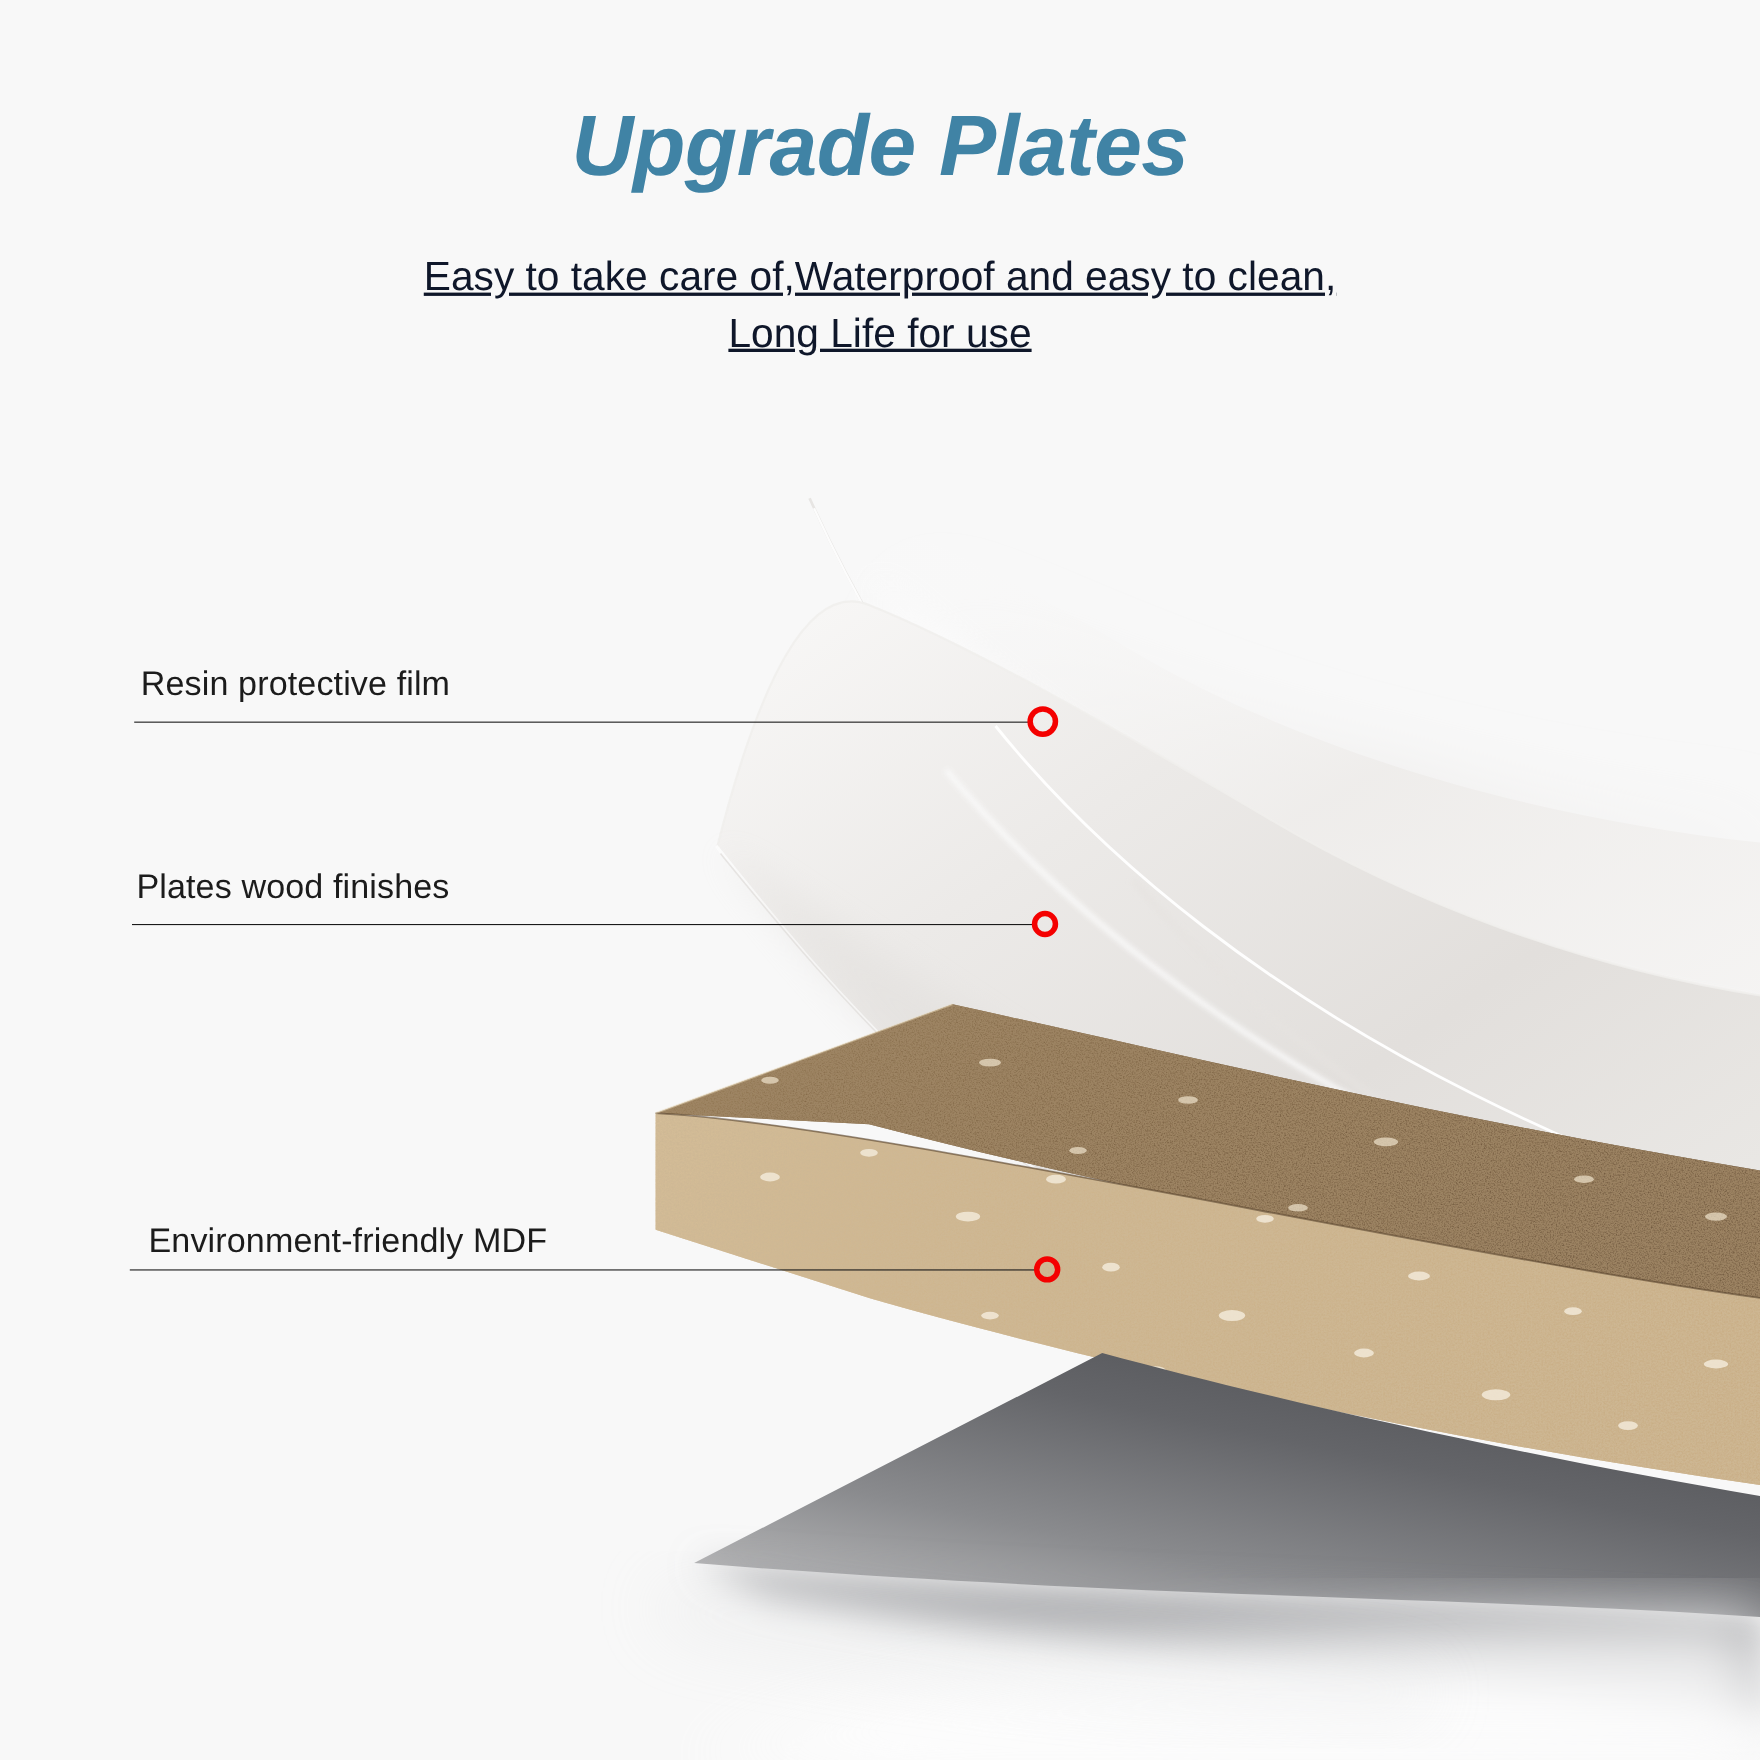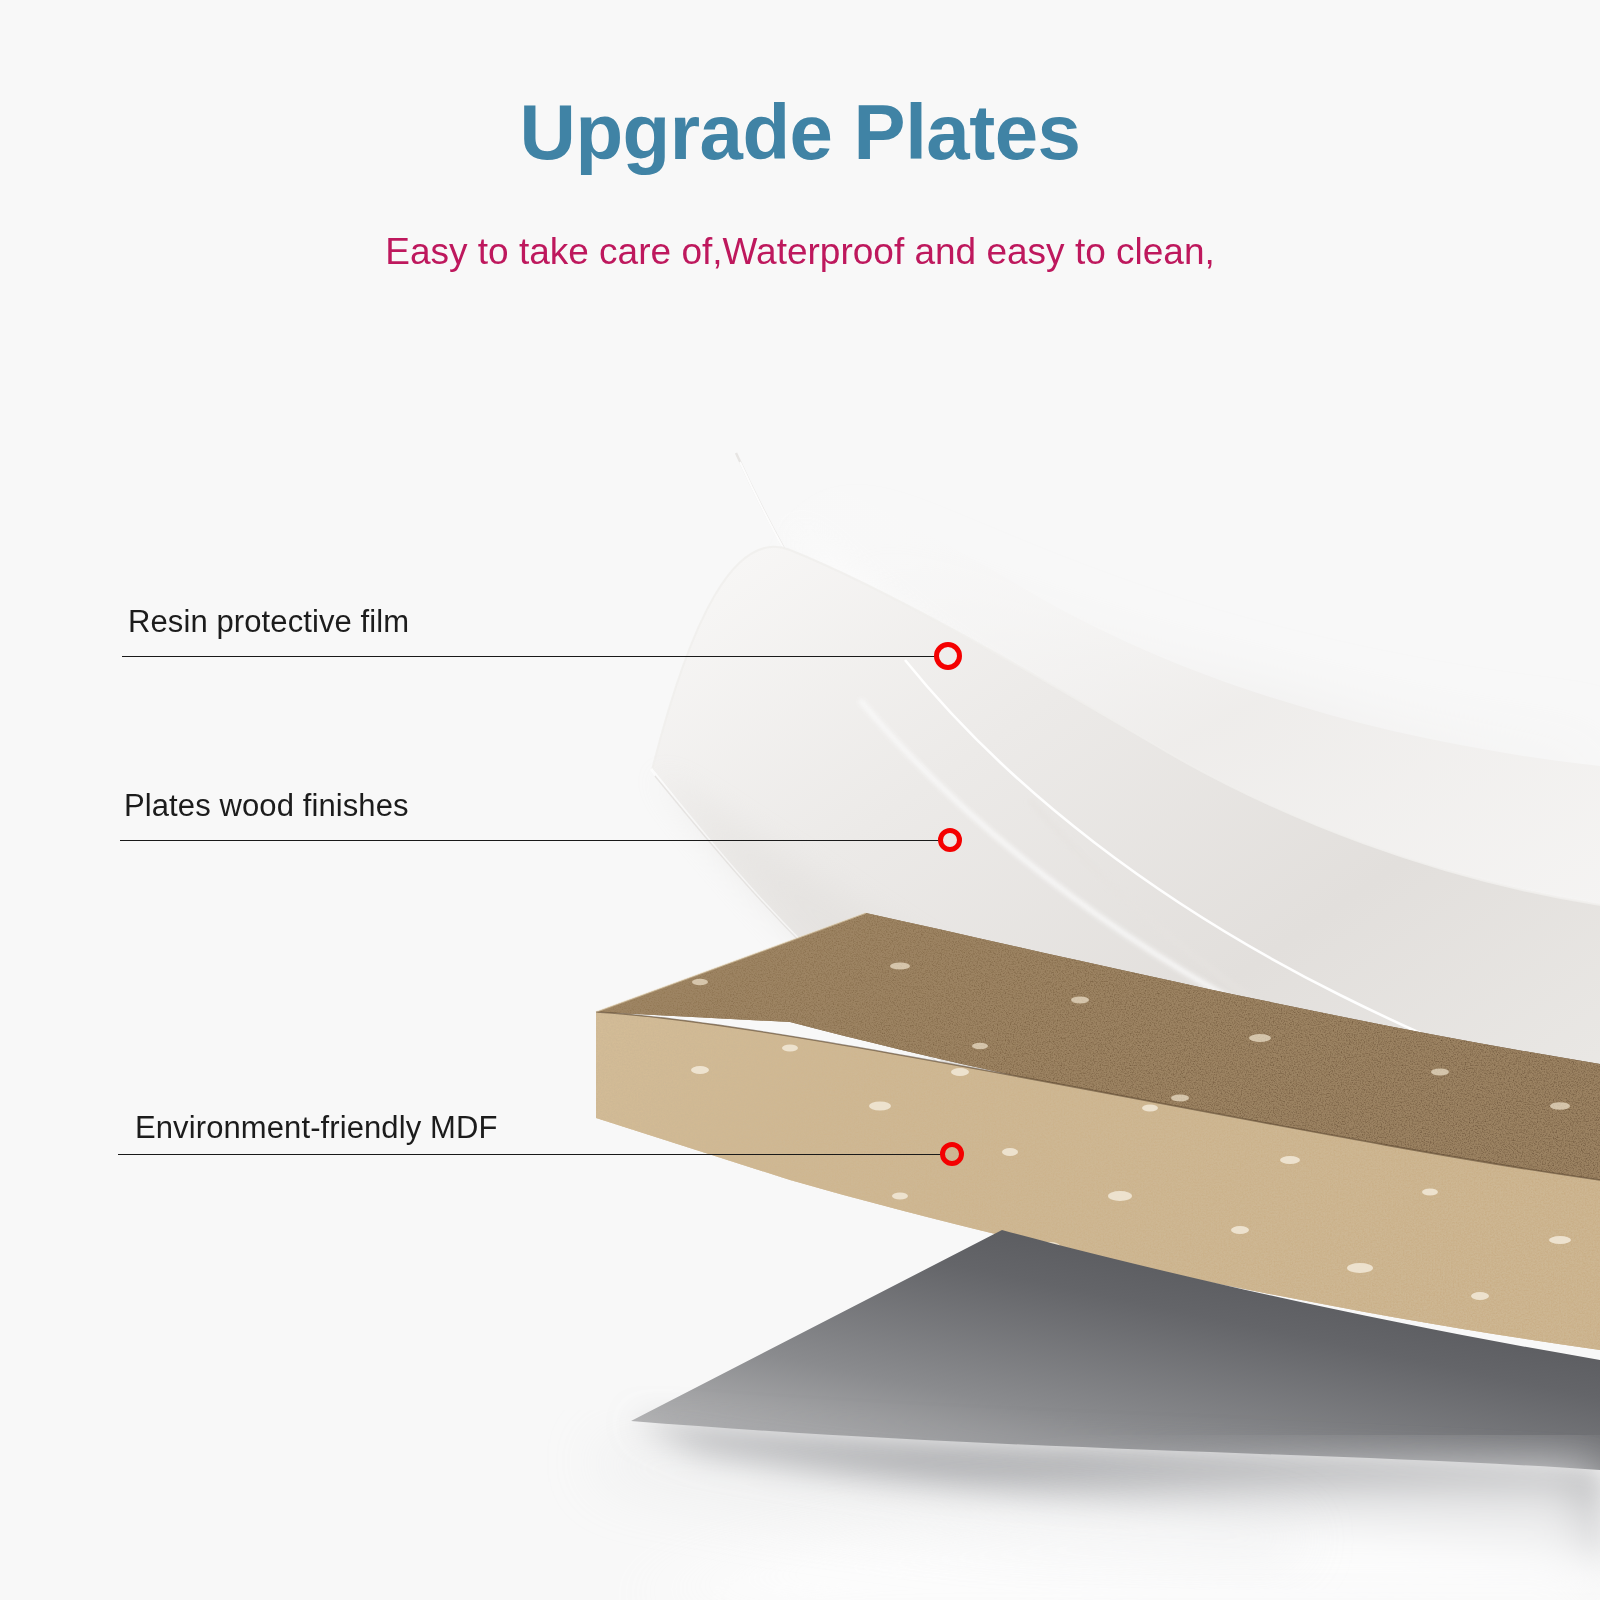--- a/index.html
+++ b/index.html
@@ -303,23 +303,24 @@
                L 1600,1600
                L 1600,1470
                C 1300,1492 960,1540 700,1600 Z" fill="url(#gGlowBottom)" filter="url(#softblur)"></path>
       <path d="M 620,1600 C 900,1500 1250,1470 1600,1468 L 1600,1600 Z" fill="#ffffff" opacity="0.75" filter="url(#softblur2)"></path>
     </g>
 
     <path d="M 600,1440 C 760,1470 1000,1500 1300,1520 L 1300,1560 C 1000,1545 760,1512 600,1478 Z" fill="#cfd0d2" opacity="0.25" filter="url(#softblur2)"></path>
   </svg>
 
   <div class="header">
-    <div class="title" style="color: rgb(64, 131, 165);">Upgrade Plates</div>
-    <div class="subtitle" style="color: #be185d;">
+    <div class="title" style="color: rgb(64, 131, 165); font-style: italic;">Upgrade Plates</div>
+    <div class="subtitle" style="color: #0f172a; text-decoration: underline;">
       <div>Easy to take care of,Waterproof and easy to clean,</div>
+      <div>Long Life for use</div>
     </div>
   </div>
 
   <div class="callout" id="callout-0">
     <div class="ctext">Resin protective film</div>
     <div class="cline" style="border-top-color: rgb(26, 26, 26);"></div>
     <div class="cdot" style="border-color: rgb(244, 0, 0);"></div>
   </div>
 
   <div class="callout" id="callout-1">

